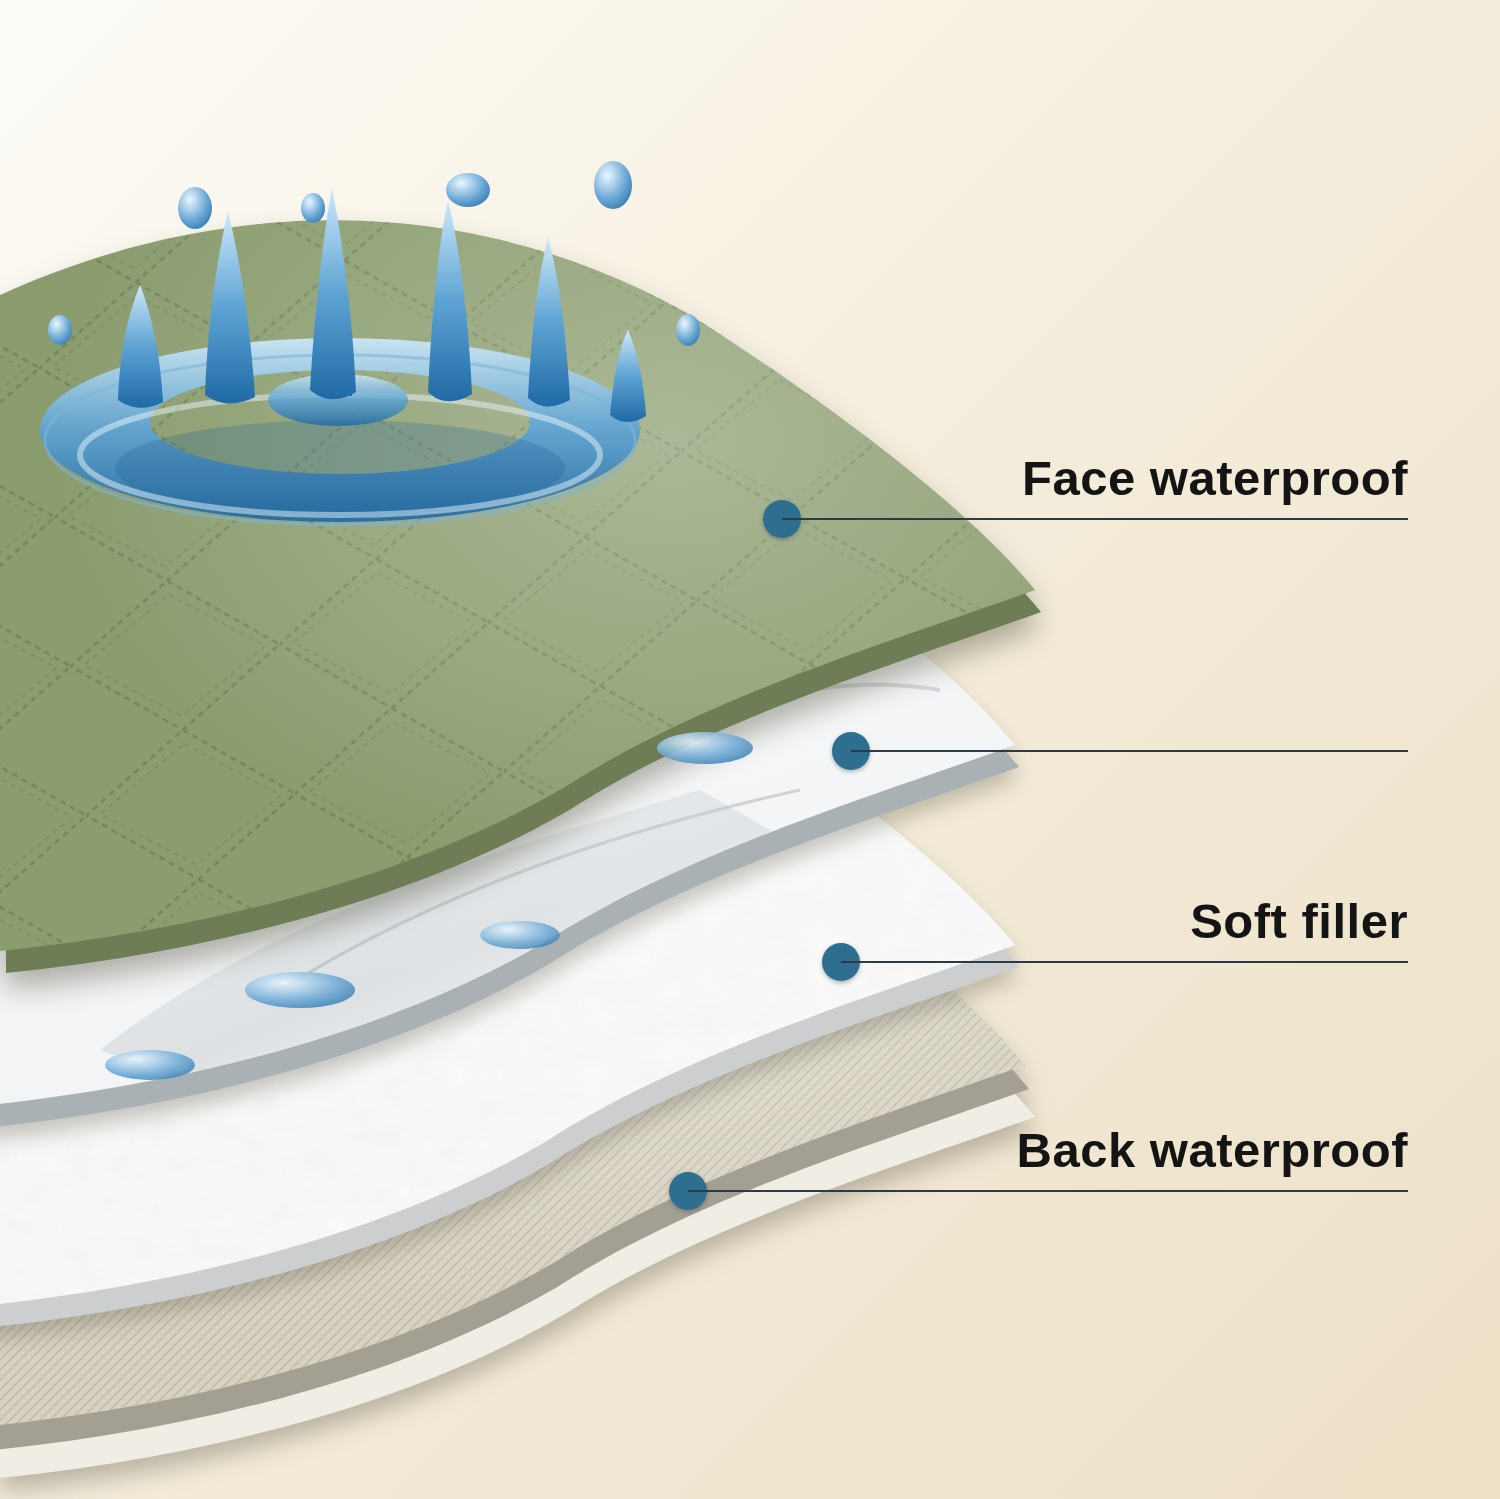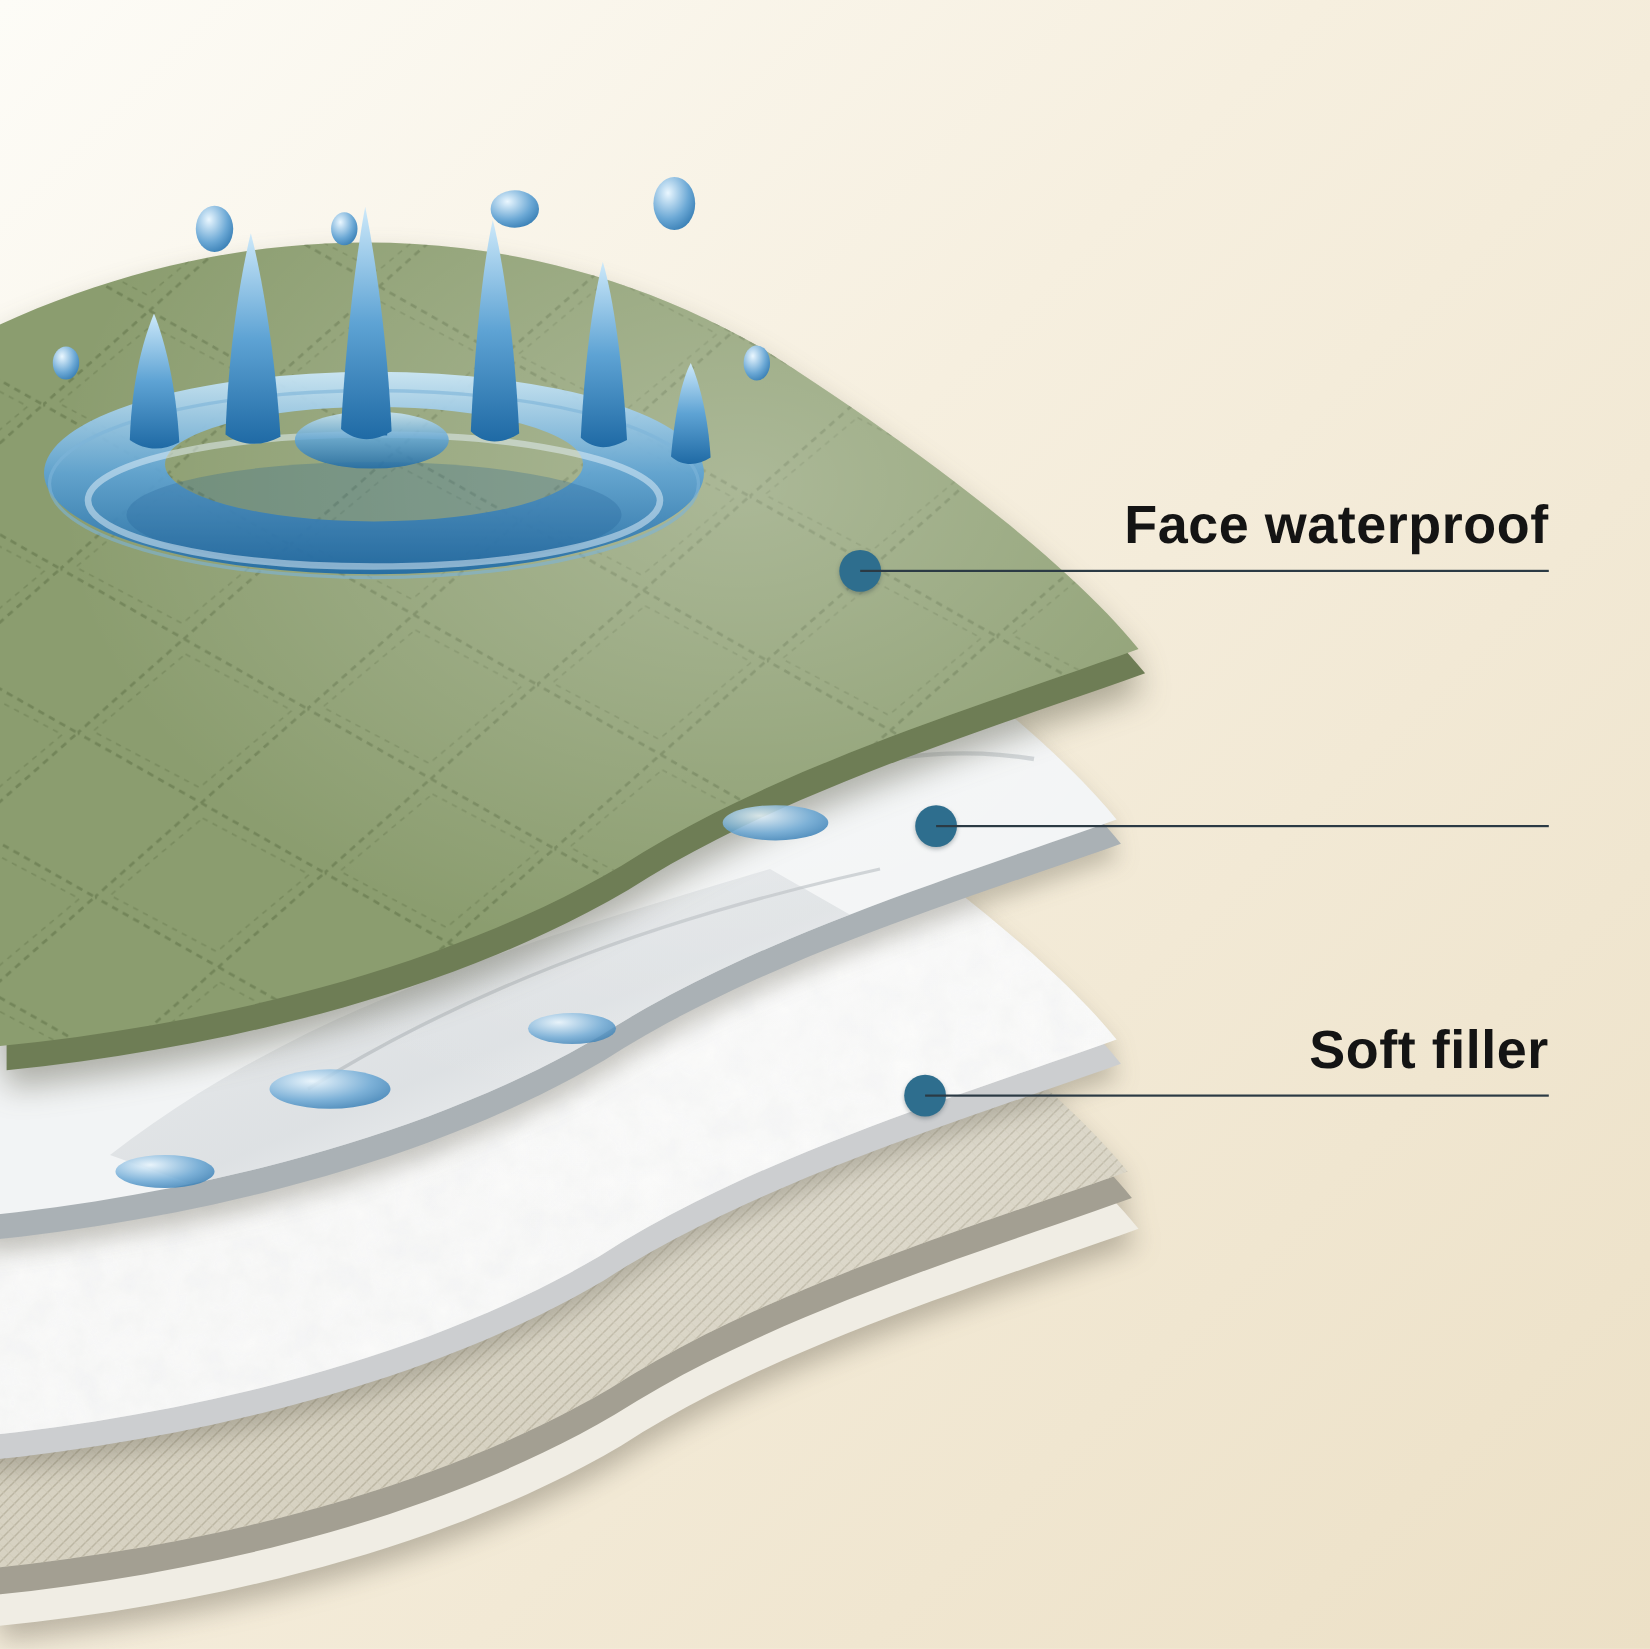--- a/index.html
+++ b/index.html
@@ -152,20 +152,25 @@
     <span class="dot"></span>
     <span class="line"></span>
     <span class="label">Face waterproof</span>
   </div>
 
   <div class="callout" style="left:851px;top:662px;width:557px;height:90px;">
     <span class="dot"></span>
     <span class="line"></span>
   </div>
 
-  <div class="callout" style="left:841px;top:907px;width:567px;height:90px;">
+  <div class="callout" style="left:841px;top:873px;width:567px;height:90px;">
     <span class="dot"></span>
     <span class="line"></span>
     <span class="label">Soft filler</span>
   </div>
 
+  <div class="callout" style="left:688px;top:1102px;width:720px;height:90px;">
+    <span class="dot"></span>
+    <span class="line"></span>
+    <span class="label">Back waterproof</span>
+  </div>
 
 </div>
 
 </body></html>

